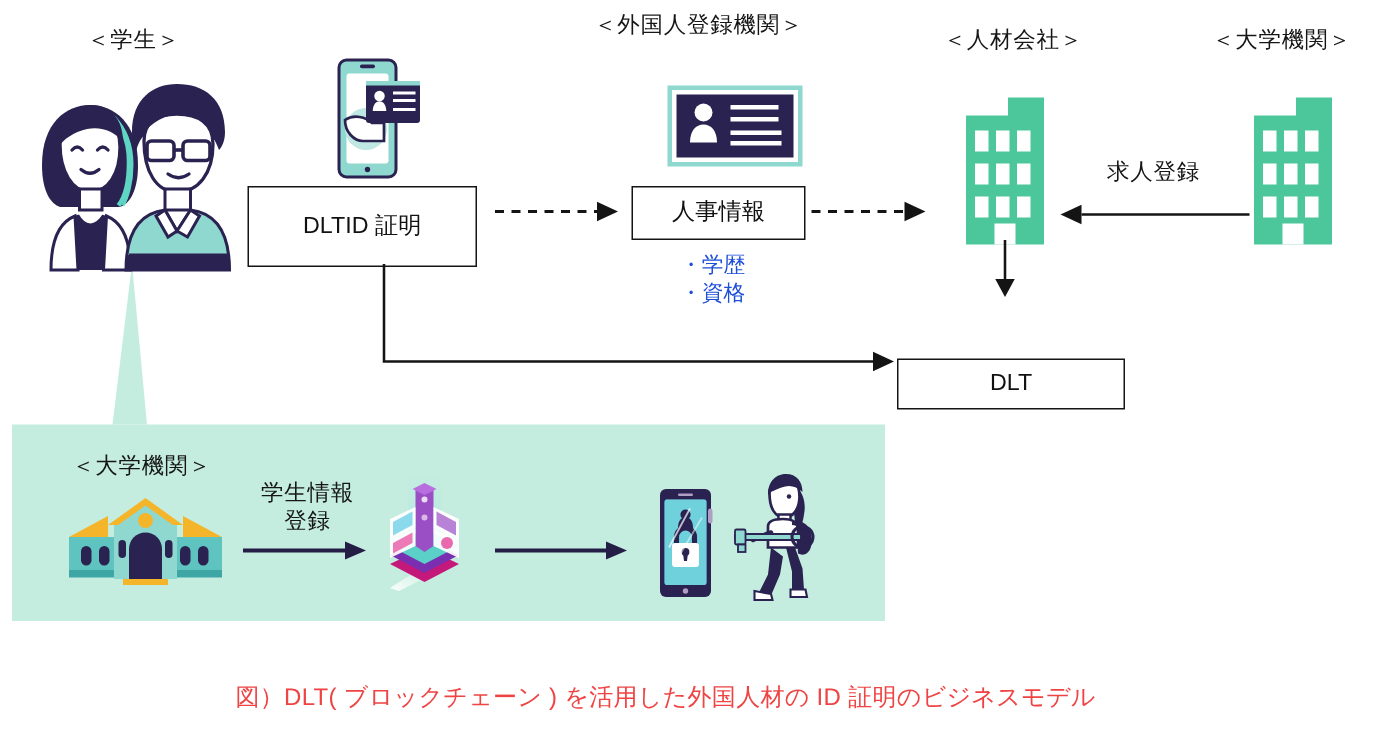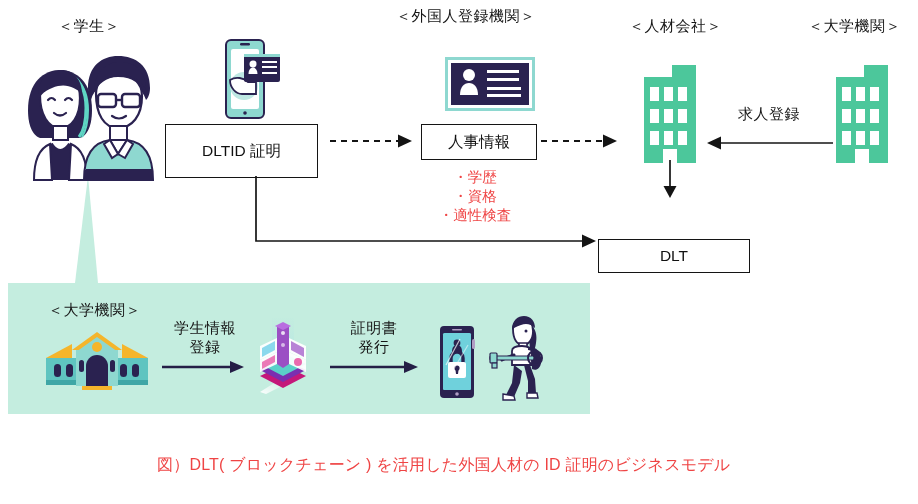--- a/index.html
+++ b/index.html
@@ -34,21 +34,21 @@
     border:1.6px solid #141414;
     background:#ffffff;
     display:flex;
     align-items:center;
     justify-content:center;
     flex-direction:row;
   }
   .bullets{
     font-size:14.5px;
     line-height:1.32;
-    color:#ef4444;
+    color:#1d4ed8;
     text-align:center;
     white-space:nowrap;
   }
   .panel{
     background:#c4eddf;
   }
   .caption{
     font-size:16px;
     color:#ef4444;
     white-space:nowrap;
@@ -166,21 +166,20 @@
     <rect x="43" y="38" width="34" height="3" fill="#ffffff"></rect>
   </svg>
 
   <div class="abs wbox" style="left:421px;top:124px;width:116px;height:36px;">
     <div class="boxtxt">人事情報</div>
   </div>
 
   <div class="abs bullets" style="left:405px;top:168px;width:140px;">
     <div>・学歴</div>
     <div>・資格</div>
-    <div>・適性検査</div>
   </div>
 
   <svg class="abs" style="left:541px;top:133px;" width="88" height="20">
     <line class="dash" x1="0" y1="8" x2="62" y2="8"></line>
     <polygon class="arrowhead" points="62,1.5 76,8 62,14.5"></polygon>
   </svg>
 
   <svg class="abs" style="left:636px;top:55px;" width="78" height="108" viewBox="0 0 78 108">
     <path d="M8 22 L36 22 L36 10 L60 10 L60 108 L8 108 Z" fill="#4cc79b"></path>
     <rect x="14" y="32" width="9" height="14" fill="#ffffff"></rect>
@@ -299,24 +298,20 @@
 
     <polygon points="54,28 37,20 37,34 54,42" fill="#ffffff" opacity="0.92"></polygon>
     <polygon points="52,30 39,23 39,32 52,39" fill="#9b4fc4" opacity="0.7"></polygon>
     <polygon points="54,42 37,34 37,46 54,54" fill="#ffffff" opacity="0.92"></polygon>
     <circle cx="46" cy="44" r="4" fill="#e84fa0" opacity="0.85"></circle>
 
     <circle cx="31" cy="15" r="2" fill="#ffffff" opacity="0.8"></circle>
     <circle cx="31" cy="27" r="2" fill="#ffffff" opacity="0.6"></circle>
   </svg>
 
-  <div class="abs" style="left:328px;top:319px;width:92px;text-align:center;">
-    <div class="lbl" style="display:block;">証明書</div>
-    <div class="lbl" style="display:block;">発行</div>
-  </div>
   <svg class="abs" style="left:330px;top:360px;" width="92" height="14">
     <line class="navy-line" x1="0" y1="7" x2="74" y2="7"></line>
     <polygon class="navy-head" points="74,1 88,7 74,13"></polygon>
   </svg>
 
   <svg class="abs" style="left:438px;top:325px;" width="40" height="74" viewBox="0 0 40 74">
     <rect x="2" y="1" width="34" height="72" rx="4" fill="#2a2250"></rect>
     <rect x="34" y="14" width="3" height="10" rx="1.5" fill="#b09ec4"></rect>
     <rect x="5" y="8" width="28" height="57" rx="1.5" fill="#7fd8e0"></rect>
     <rect x="5" y="8" width="28" height="57" rx="1.5" fill="#5fc9d8" opacity="0.5"></rect>

